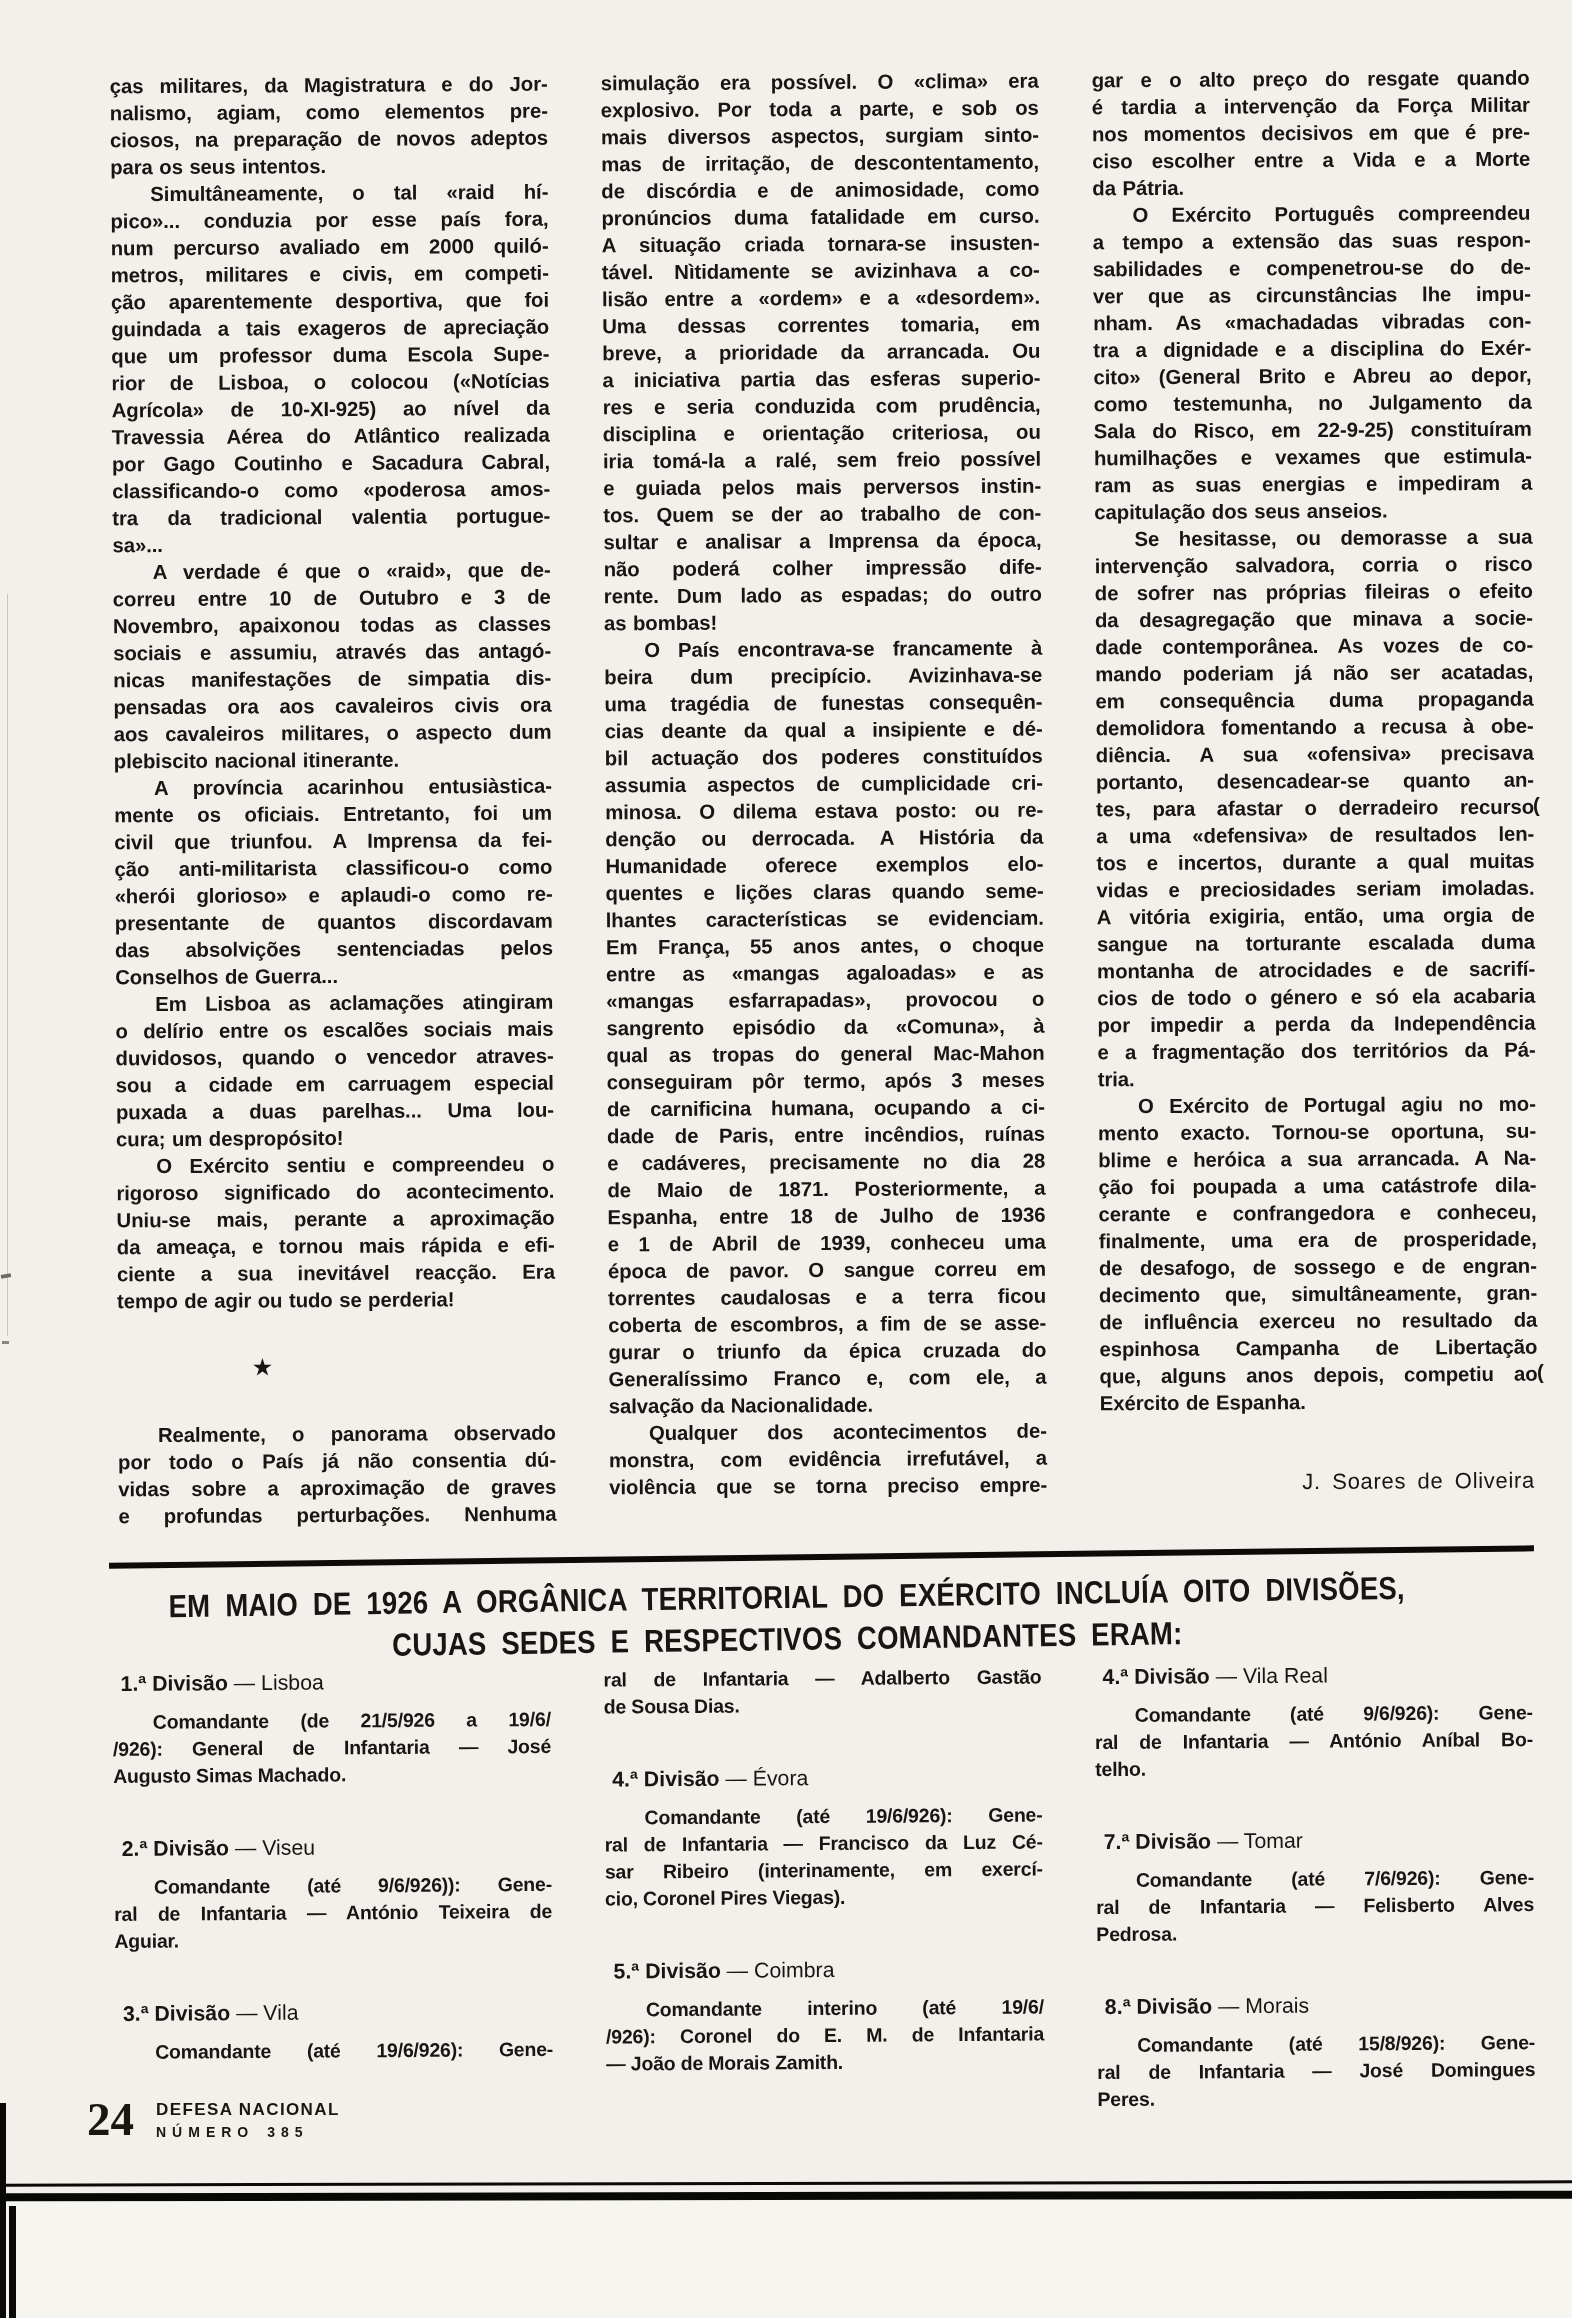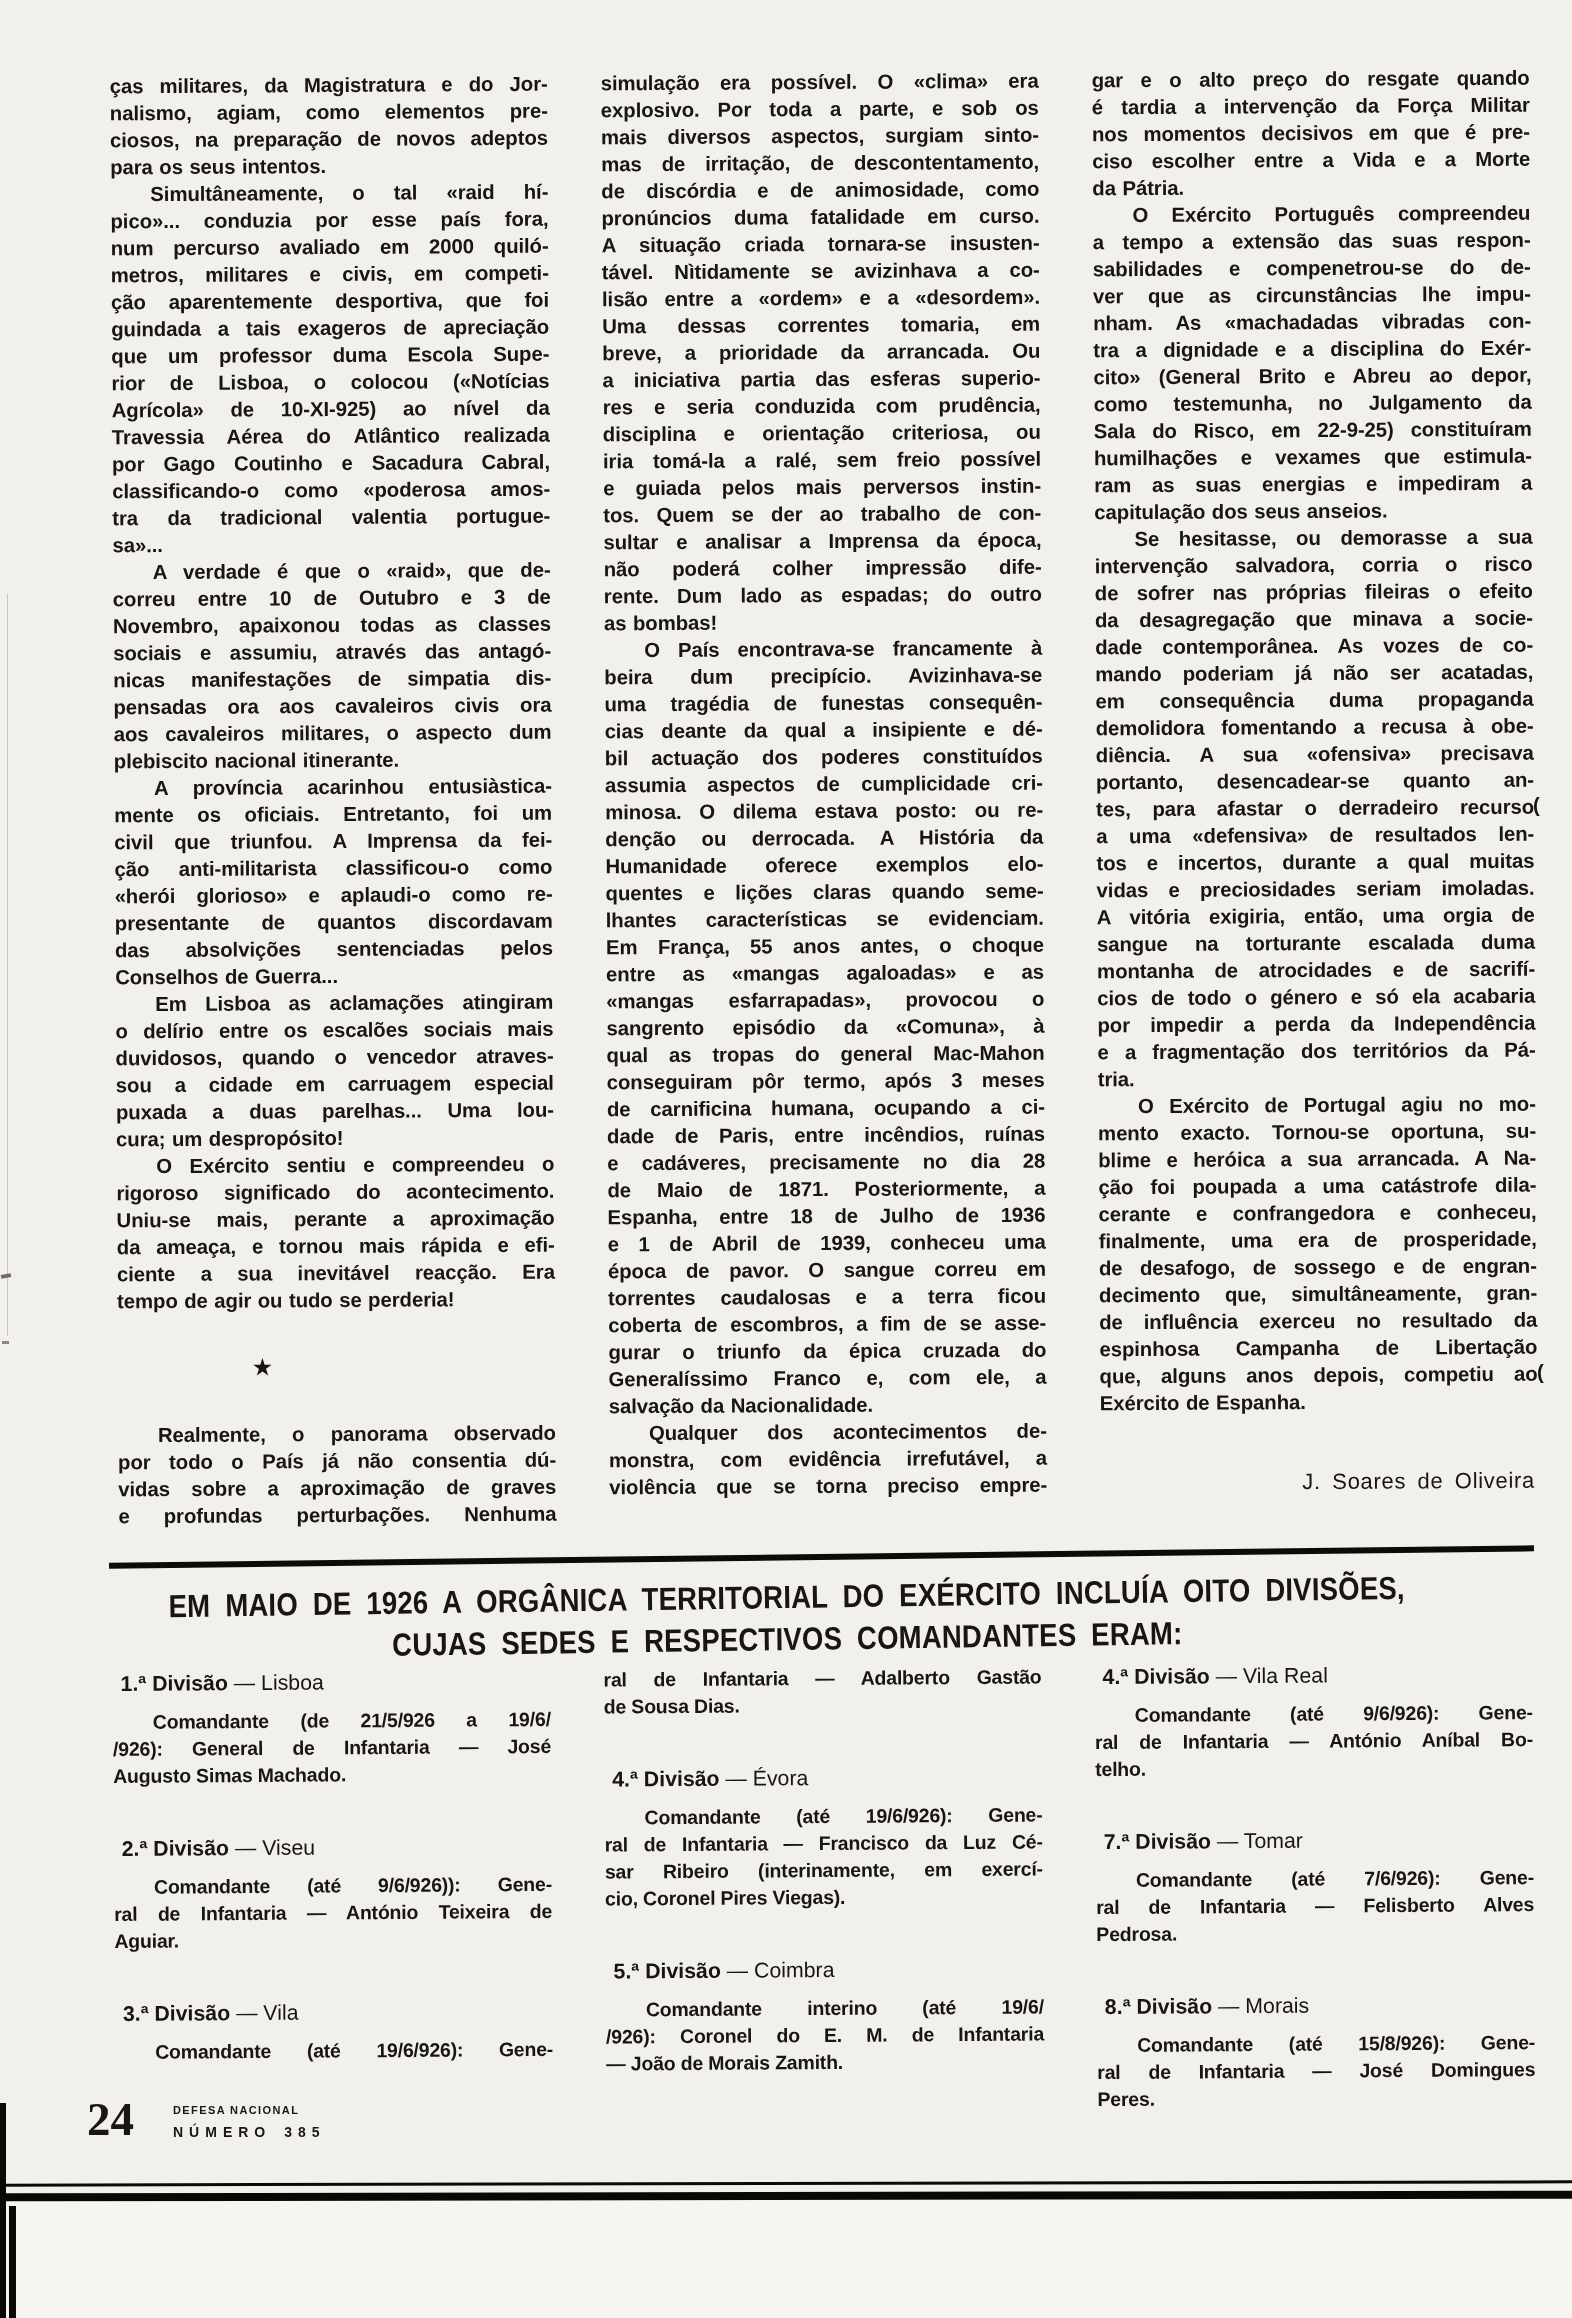--- a/index.html
+++ b/index.html
@@ -64,28 +64,28 @@
     margin:45px 0 11px;height:28px;line-height:28px;
     font-size:21.3px;letter-spacing:0;white-space:nowrap;
   }
   .dcol > .dtitle:first-child{margin-top:0;}
   .dtitle .dlabel{font-weight:700;margin-left:8px;}
   .dtitle .dsep{font-weight:400;}
   .dtitle .dplace{font-weight:400;}
   
   .footer{
     position:absolute;left:87px;top:2097px;
-    display:flex;gap:39px;color:#1a1713;
+    display:flex;gap:22px;color:#1a1713;
   }
   .pagenum{
     font-family:"Liberation Serif", serif;
     font-weight:700;font-size:47px;line-height:45px;
   }
   .magblock{padding-top:3.7px;}
-  .magname{font-size:11px;font-weight:700;letter-spacing:1.4px;line-height:18.5px;}
+  .magname{font-size:17px;font-weight:700;letter-spacing:1.4px;line-height:18.5px;}
   .magissue{margin-top:4.6px;font-size:14px;font-weight:700;letter-spacing:6px;line-height:17.6px;}
   .magissue .issue-num{margin-left:13px;}
   
   .lower-sheet{position:absolute;left:0;top:2200px;width:1573px;height:397px;background:#f6f5ef;}
   .rule-thin{position:absolute;left:0;top:2182px;width:1573px;height:3.2px;background:#0b0a09;transform:rotate(-0.12deg);}
   .rule-thick{position:absolute;left:0;top:2192px;width:1573px;height:8px;background:#080807;transform:rotate(-0.1deg);}
   .edge-bar-a{position:absolute;left:0;top:2103px;width:6px;height:494px;background:#0a0908;}
   .edge-bar-b{position:absolute;left:8.8px;top:2206px;width:7.4px;height:390px;background:#0a0908;}
   .margin-line{position:absolute;left:6.5px;top:594px;width:1.4px;height:742px;background:#b7b3ac;opacity:0.7;}
   .tick1{position:absolute;left:0.9px;top:1274px;width:10.2px;height:4.2px;background:#6f6a63;transform:rotate(-10deg);}

